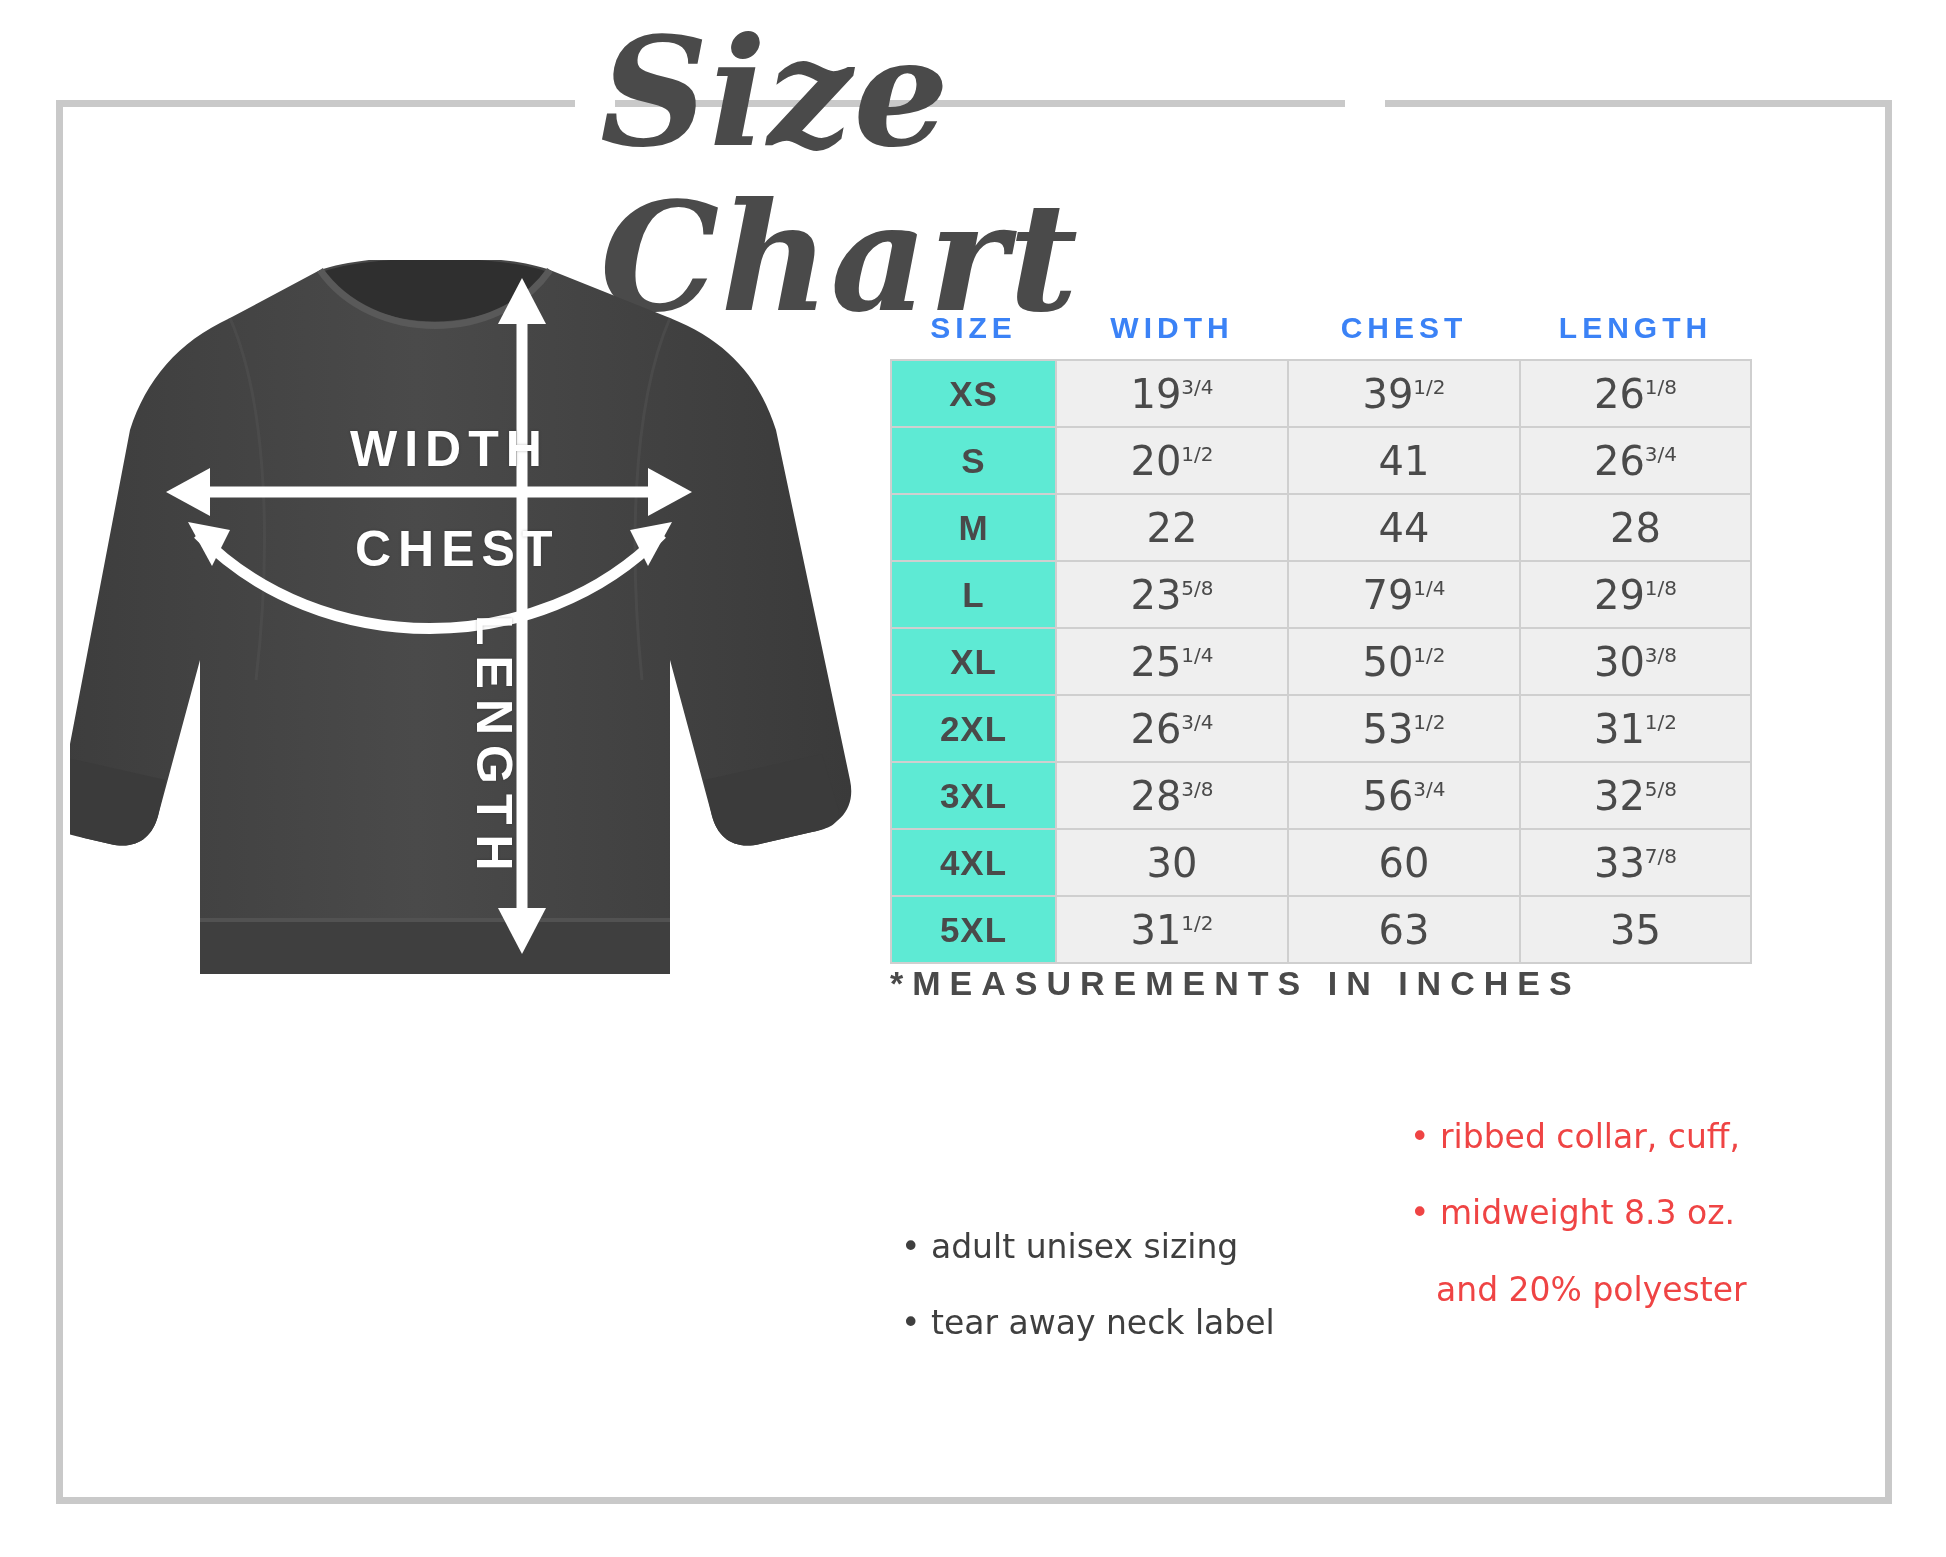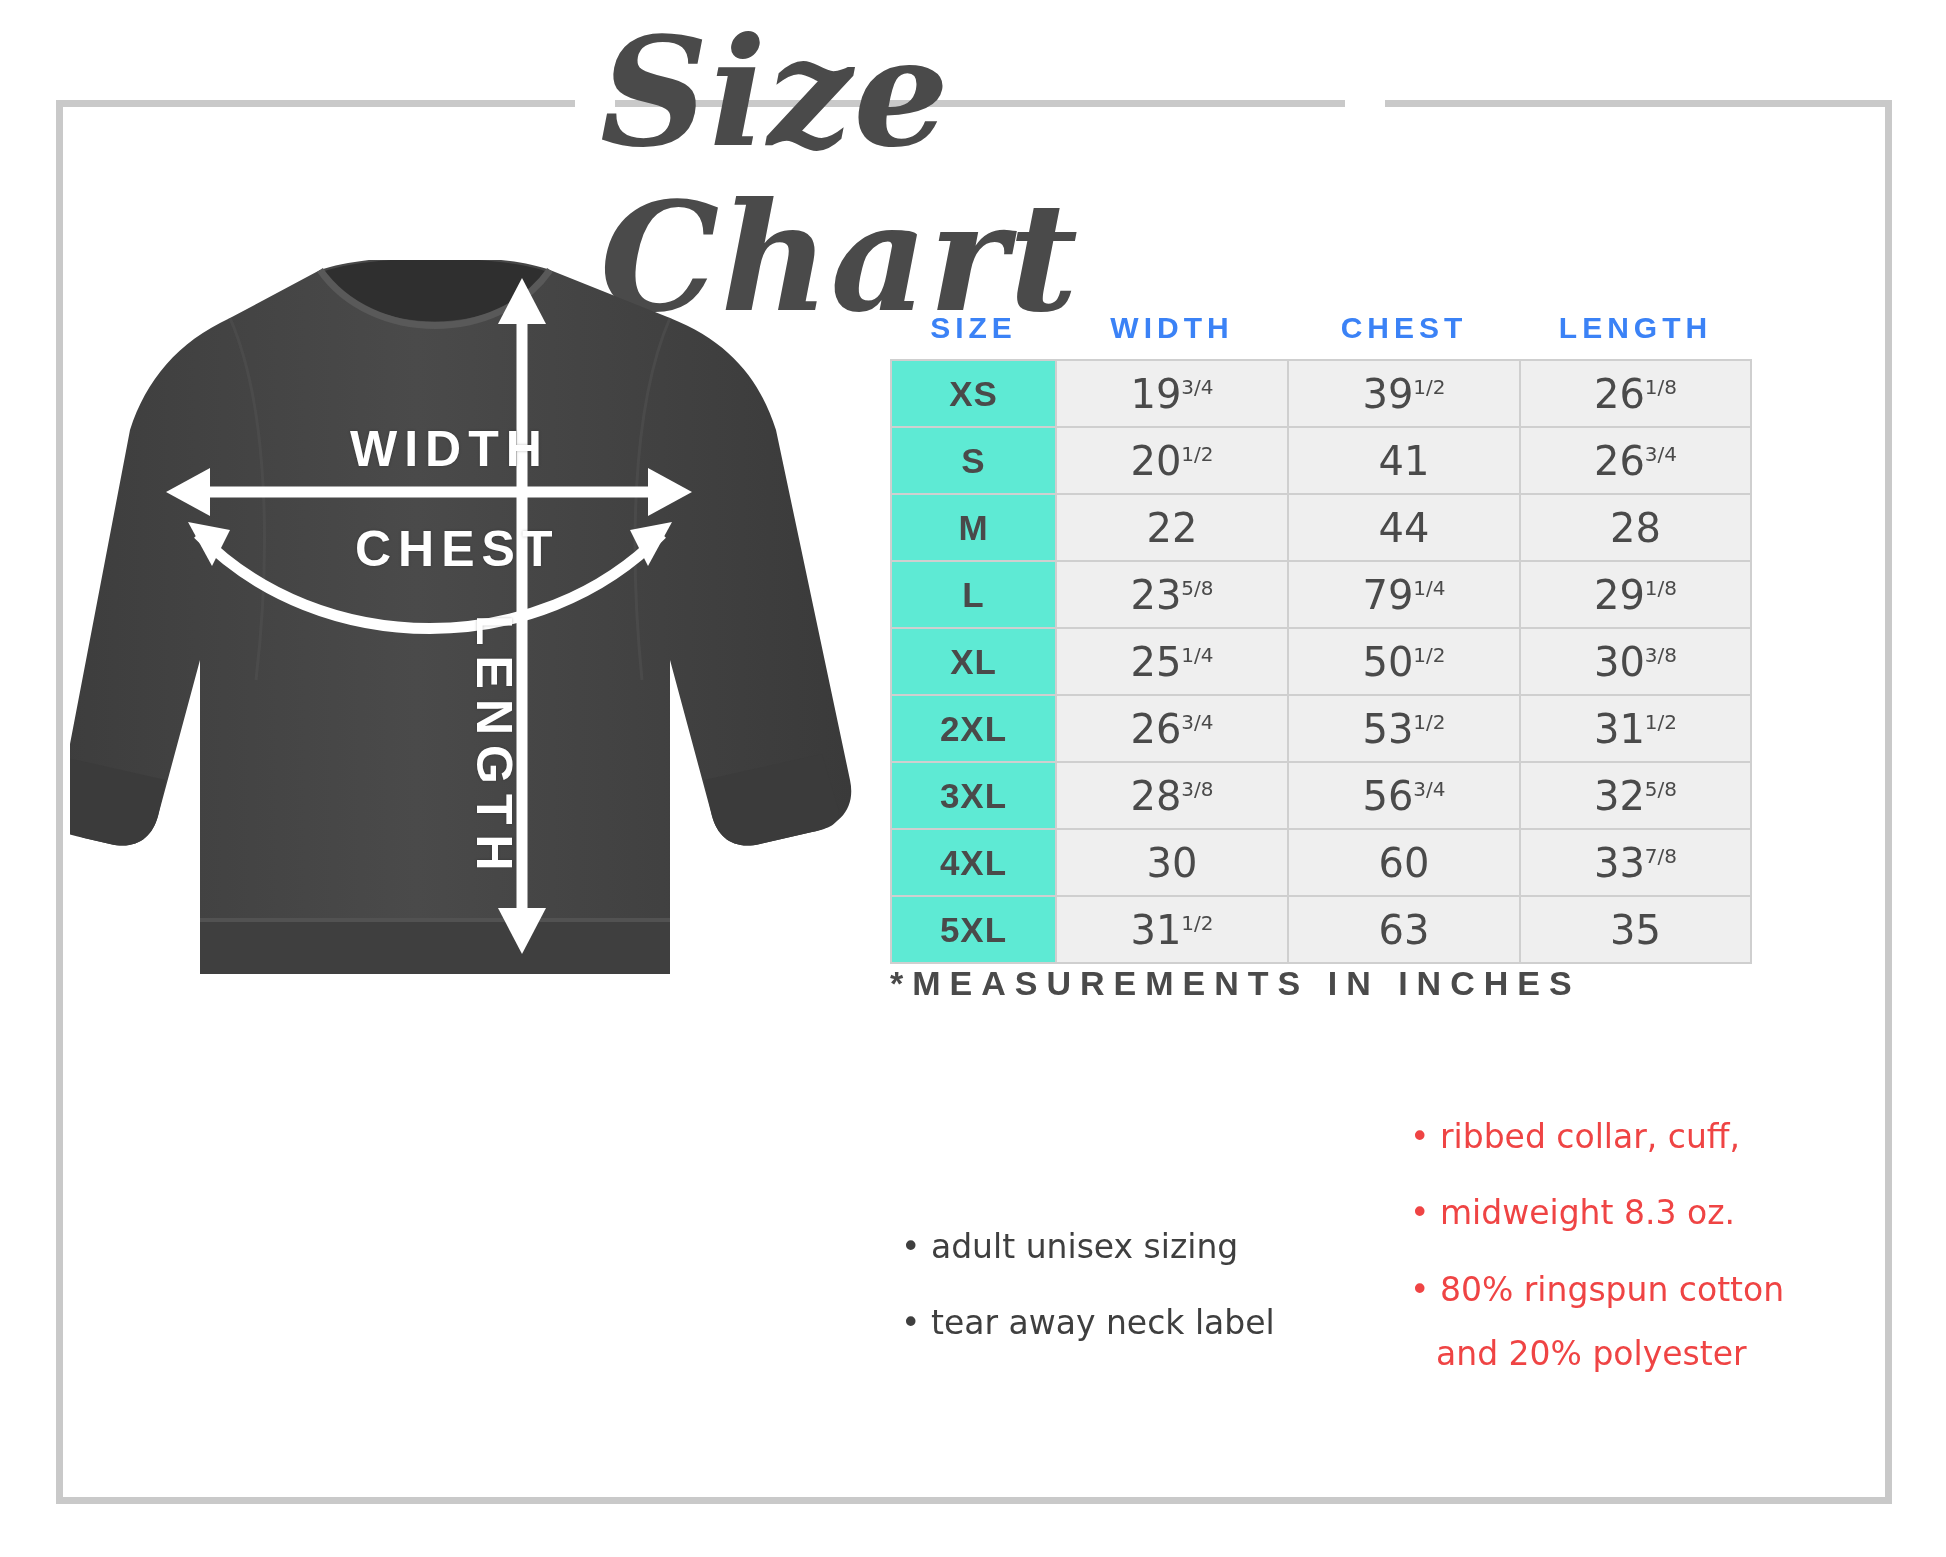--- a/index.html
+++ b/index.html
@@ -313,16 +313,15 @@
 </div>
 
 <div class="notes-right">
   <p class="note">
     <span>• ribbed collar, cuff,</span>
   </p>
   <p class="note">
     <span>• midweight 8.3 oz.</span>
   </p>
   <p class="note">
-    <span>• 80% ringspun cotton</span>
     <span class="cont">and 20% polyester</span>
   </p>
 </div>
 
 </body></html>

